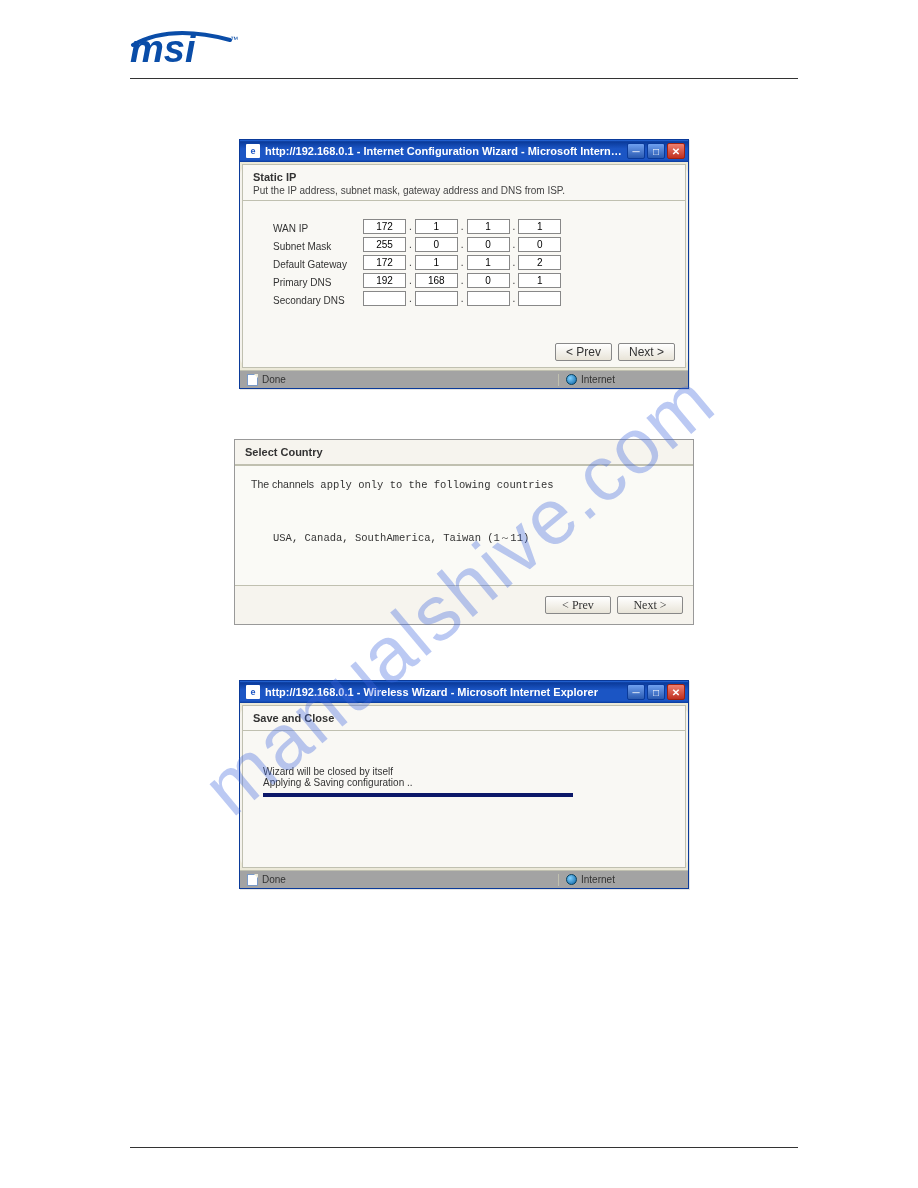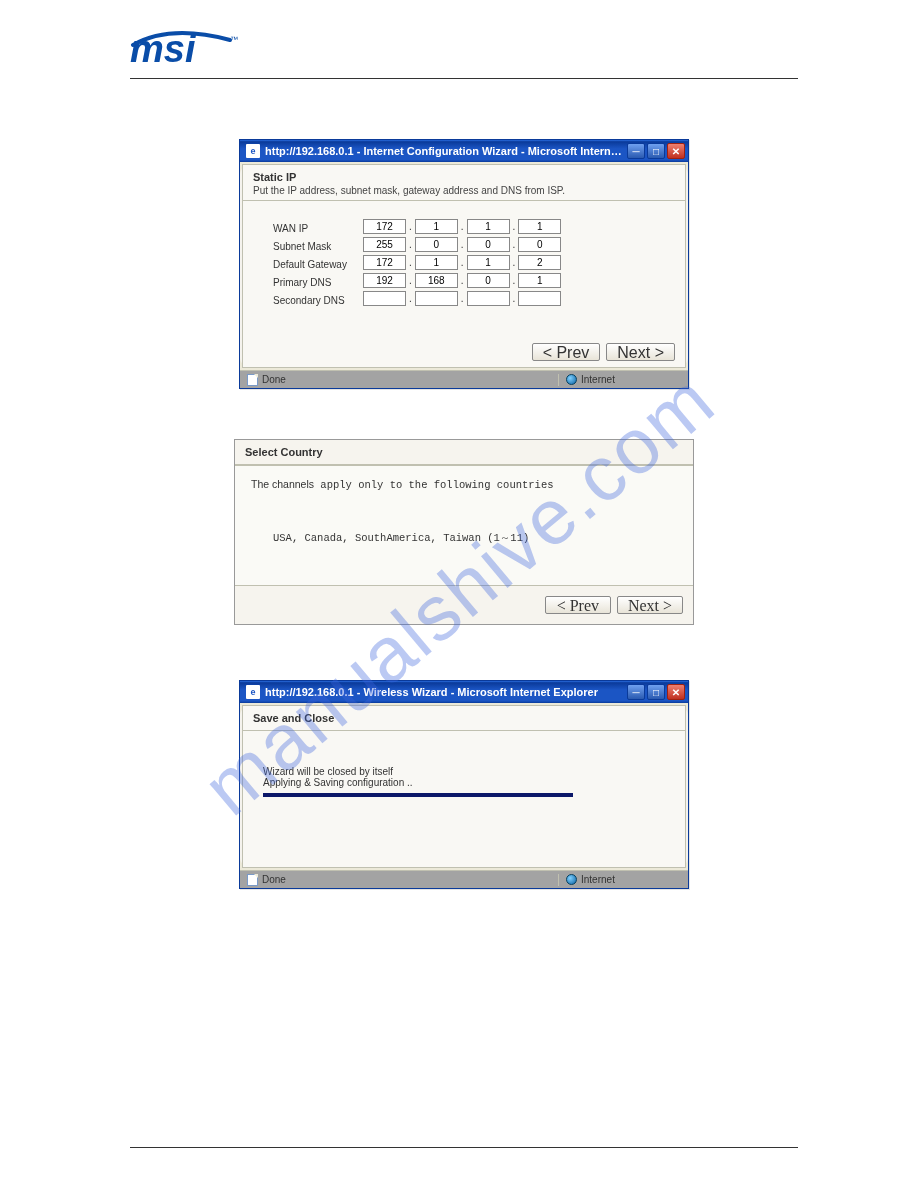--- a/index.html
+++ b/index.html
@@ -149,21 +149,21 @@
   }
   .ip-field .dot { font-size: 10px; margin: 0 1px; }
 
   .panel-footer {
     display: flex;
     justify-content: flex-end;
     gap: 6px;
     padding: 6px 10px;
   }
   .xp-btn {
-    font-size: 16px;
+    font-size: 12px;
     padding: 1px 10px;
     min-width: 54px;
     background: linear-gradient(to bottom, #fff, #e8e4d8);
     border: 1px solid #888;
     border-radius: 2px;
     text-align: center;
     height: 18px;
     line-height: 15px;
   }
   .xp-statusbar {

